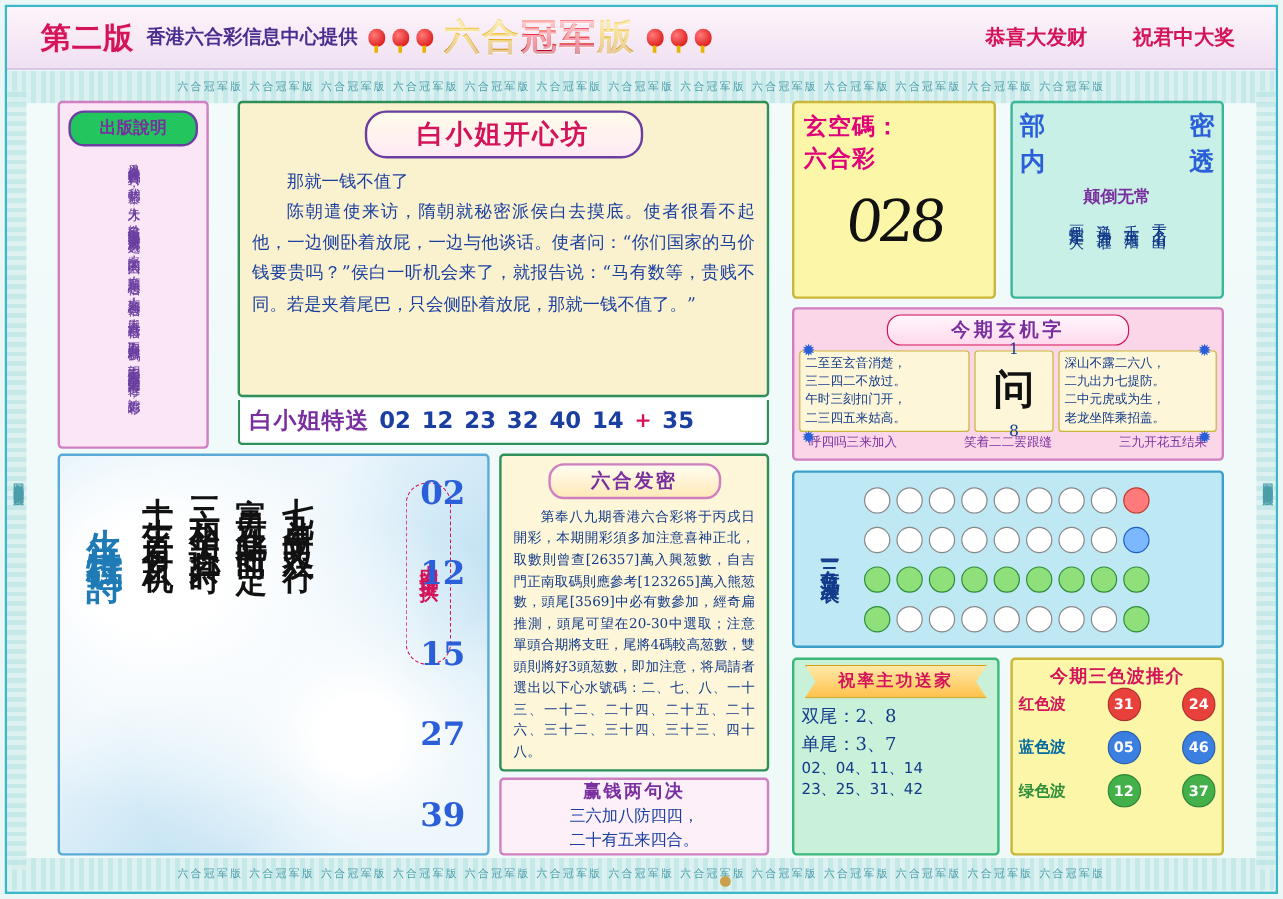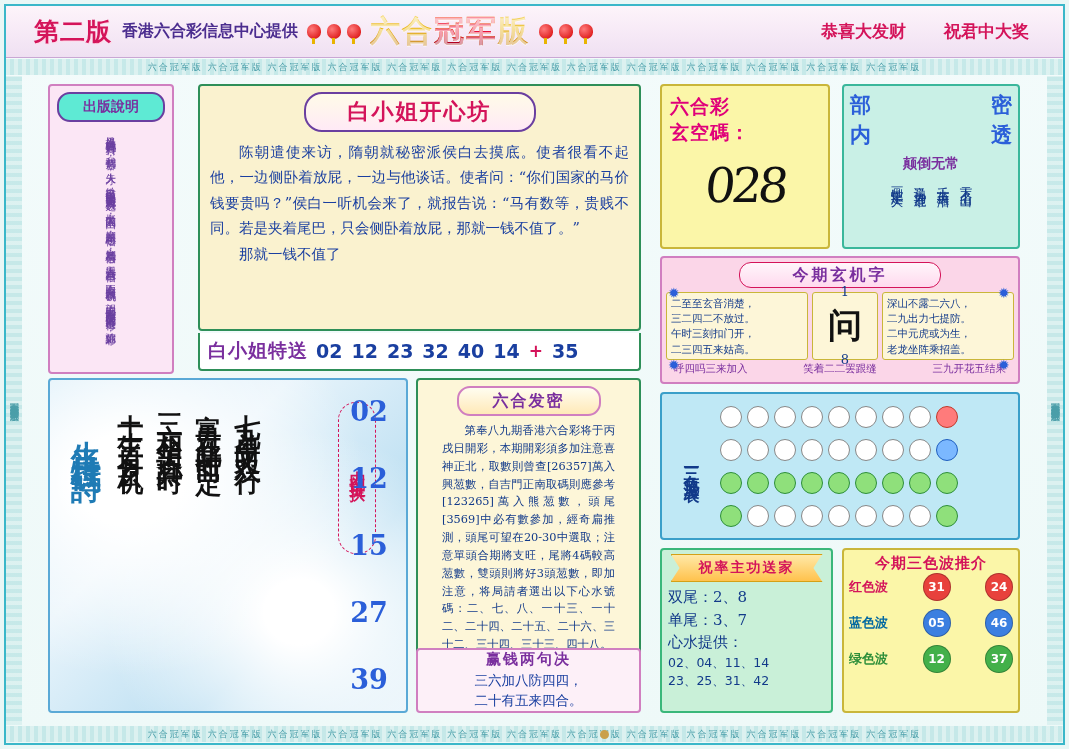--- a/index.html
+++ b/index.html
@@ -15,21 +15,21 @@
     box-sizing:border-box;
   }
   
   .outer-frame{
     position:absolute;left:4px;top:4px;right:4px;bottom:4px;
     border:2px solid #3ab7c9;
     background:linear-gradient(180deg,#f3fbfb 0%,#eef9f8 100%);
     box-sizing:border-box;
   }
   .pattern-band{
-    position:absolute;left:6px;right:6px;height:16px;
+    position:absolute;left:6px;right:6px;height:27px;
     background:repeating-linear-gradient(90deg,#d9f0ef 0 4px,#bfe6e6 4px 8px);
     color:#2e8f9c;font-size:9px;letter-spacing:2px;
     white-space:nowrap;overflow:hidden;
     display:flex;align-items:center;justify-content:center;
     opacity:.85;
   }
   .pattern-top{top:59px;}
   .pattern-bottom{bottom:7px;}
   .side-band{
     position:absolute;top:76px;bottom:24px;width:16px;
@@ -92,21 +92,21 @@
   .tcn{font-family:"DejaVu Serif","Liberation Serif",serif;}
 
   
   #pub-note{
     left:48px;top:84px;width:126px;height:290px;
     background:#fbe6f5;border:2px solid #d07fc0;border-radius:4px;
     padding:6px 4px;
   }
   #pub-note .title{
     margin:0 auto 6px;width:104px;height:26px;border:2px solid #6a3fa0;border-radius:13px;
-    background:#5eead4;color:#7a2f9e;font-weight:bold;font-size:14px;
+    background:#22c55e;color:#7a2f9e;font-weight:bold;font-size:14px;
     display:flex;align-items:center;justify-content:center;
   }
   #pub-note .vtext{
     height:244px;
     writing-mode:vertical-rl;text-orientation:upright;
     font-size:10.5px;line-height:1.55;color:#6a3fa0;
     margin:0 auto;overflow:hidden;letter-spacing:1px;
   }
 
   
@@ -178,22 +178,22 @@
   
   #bluenums{
     position:absolute;left:330px;top:378px;width:78px;height:335px;
     display:flex;flex-direction:column;align-items:center;justify-content:space-around;
     font-size:27px;color:#2b5fd9;font-weight:bold;
     font-family:"DejaVu Serif","Liberation Serif",serif;
   }
 
   
   #secret{
-    left:416px;top:378px;width:225px;height:332px;
-    background:#fdf6d8;border:2px solid #2e8f58;border-radius:4px;padding:4px 24px;
+    left:416px;top:378px;width:225px;height:265px;
+    background:#fdf6d8;border:2px solid #2e8f58;border-radius:4px;padding:4px 10px;
   }
   #secret .title{
     margin:2px auto 6px;width:140px;height:26px;border:2px solid #d07fc0;border-radius:13px;
     background:linear-gradient(180deg,#fffdf0,#ffe9b8);
     display:flex;align-items:center;justify-content:center;
     color:#7a2f9e;font-weight:bold;font-size:16px;letter-spacing:2px;
     font-family:"DejaVu Serif","Liberation Serif",serif;
   }
   #secret .body{
     font-size:11.3px;line-height:1.58;color:#123a8a;text-align:justify;
@@ -380,22 +380,22 @@
   <div class="side-band side-right">六合冠军版 六合冠军版 六合冠军版 六合冠军版</div>
 
   <div class="box" id="pub-note">
     <div class="title tcn">出版說明</div>
     <div class="vtext tcn">爲提供免費特碼資料，我們艱苦，失人才，給自己以本良聰明本廣流資料機之，擬大陸的人由，期是即息心信，之期無費心信，與香港六合彩信，不取同類六科號碼，望中心期內各方點作中大的傳求改進行，請你彩彩，</div>
   </div>
 
   <div class="box" id="story">
     <div class="title">白小姐开心坊</div>
     <div class="body">
+      <span class="indent">那就一钱不值了</span>
       <span class="indent">陈朝遣使来访，隋朝就秘密派侯白去摸底。使者很看不起他，一边侧卧着放屁，一边与他谈话。使者问：“你们国家的马价钱要贵吗？”侯白一听机会来了，就报告说：“马有数等，贵贱不同。若是夹着尾巴，只会侧卧着放屁，那就一钱不值了。”</span>
-      <span class="indent">那就一钱不值了</span>
     </div>
   </div>
 
   <div class="box" id="special">
     <div class="lbl">白小姐特送</div>
     <div class="nums">
       <span>02</span>
       <span>12</span>
       <span>23</span>
       <span>32</span>
@@ -432,22 +432,22 @@
     </div>
   </div>
 
   <div class="box" id="couplet">
     <div class="title">赢钱两句决</div>
     <div class="line">三六加八防四四，</div>
     <div class="line">二十有五来四合。</div>
   </div>
 
   <div class="box" id="xuankong">
+    <div class="lbl">玄空碼：</div>
     <div class="lbl">六合彩</div>
-    <div class="lbl">玄空碼：</div>
     <div class="glyph">028</div>
   </div>
 
   <div class="box" id="internal">
     <div class="row1">
       <span>部</span>
       <span>密</span>
     </div>
     <div class="row2">
       <span>内</span>
@@ -545,21 +545,20 @@
   </div>
 
   <div class="box" id="lucky">
     <div class="banner">祝率主功送家</div>
     <div class="line">
       <span>双尾：</span><span>2、8</span>
     </div>
     <div class="line">
       <span>单尾：</span><span>3、7</span>
     </div>
-    <div class="line">心水提供：</div>
     <div class="small">02、04、11、14</div>
     <div class="small">23、25、31、42</div>
   </div>
 
   <div class="box" id="wave">
     <div class="title">今期三色波推介</div>
     <div class="wrow">
       <span class="wname red">红色波</span>
       <span class="wball red">31</span>
       <span class="wball red">24</span>

